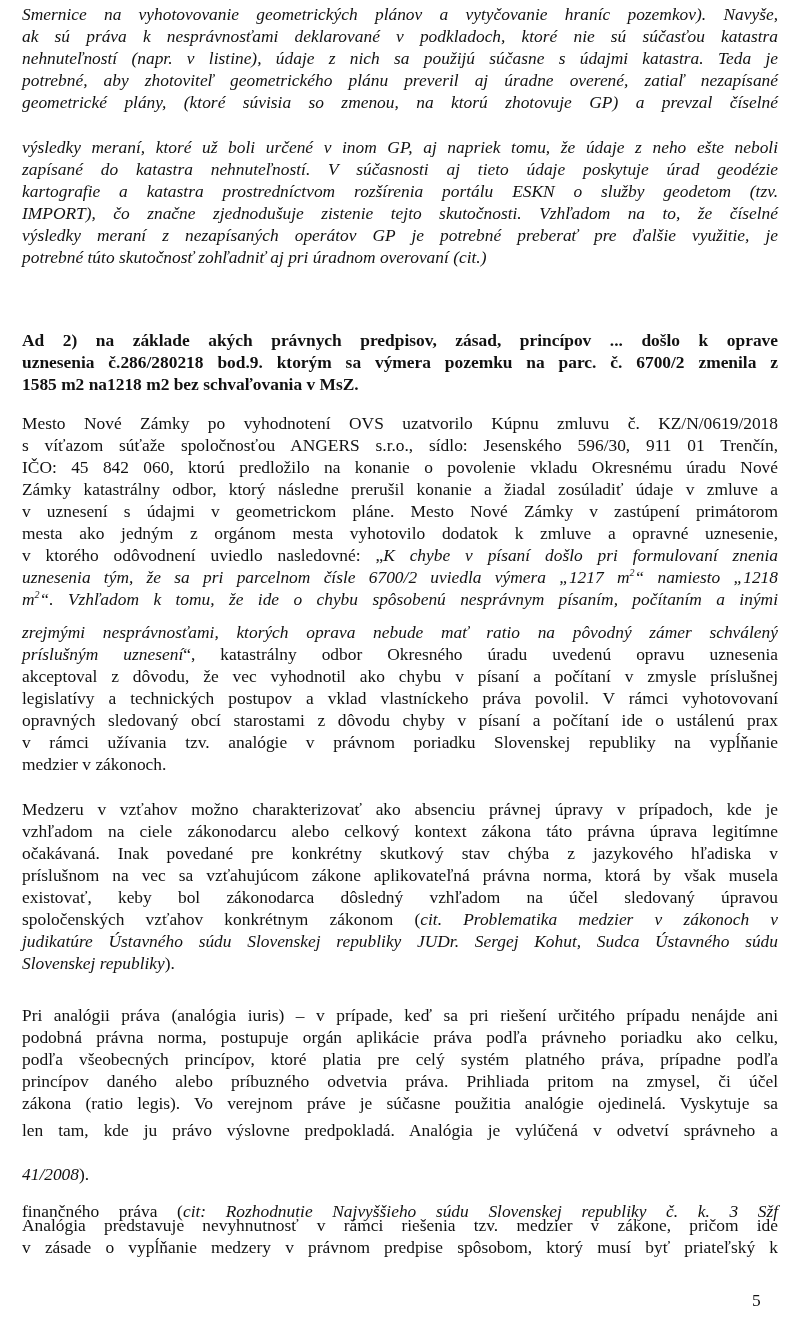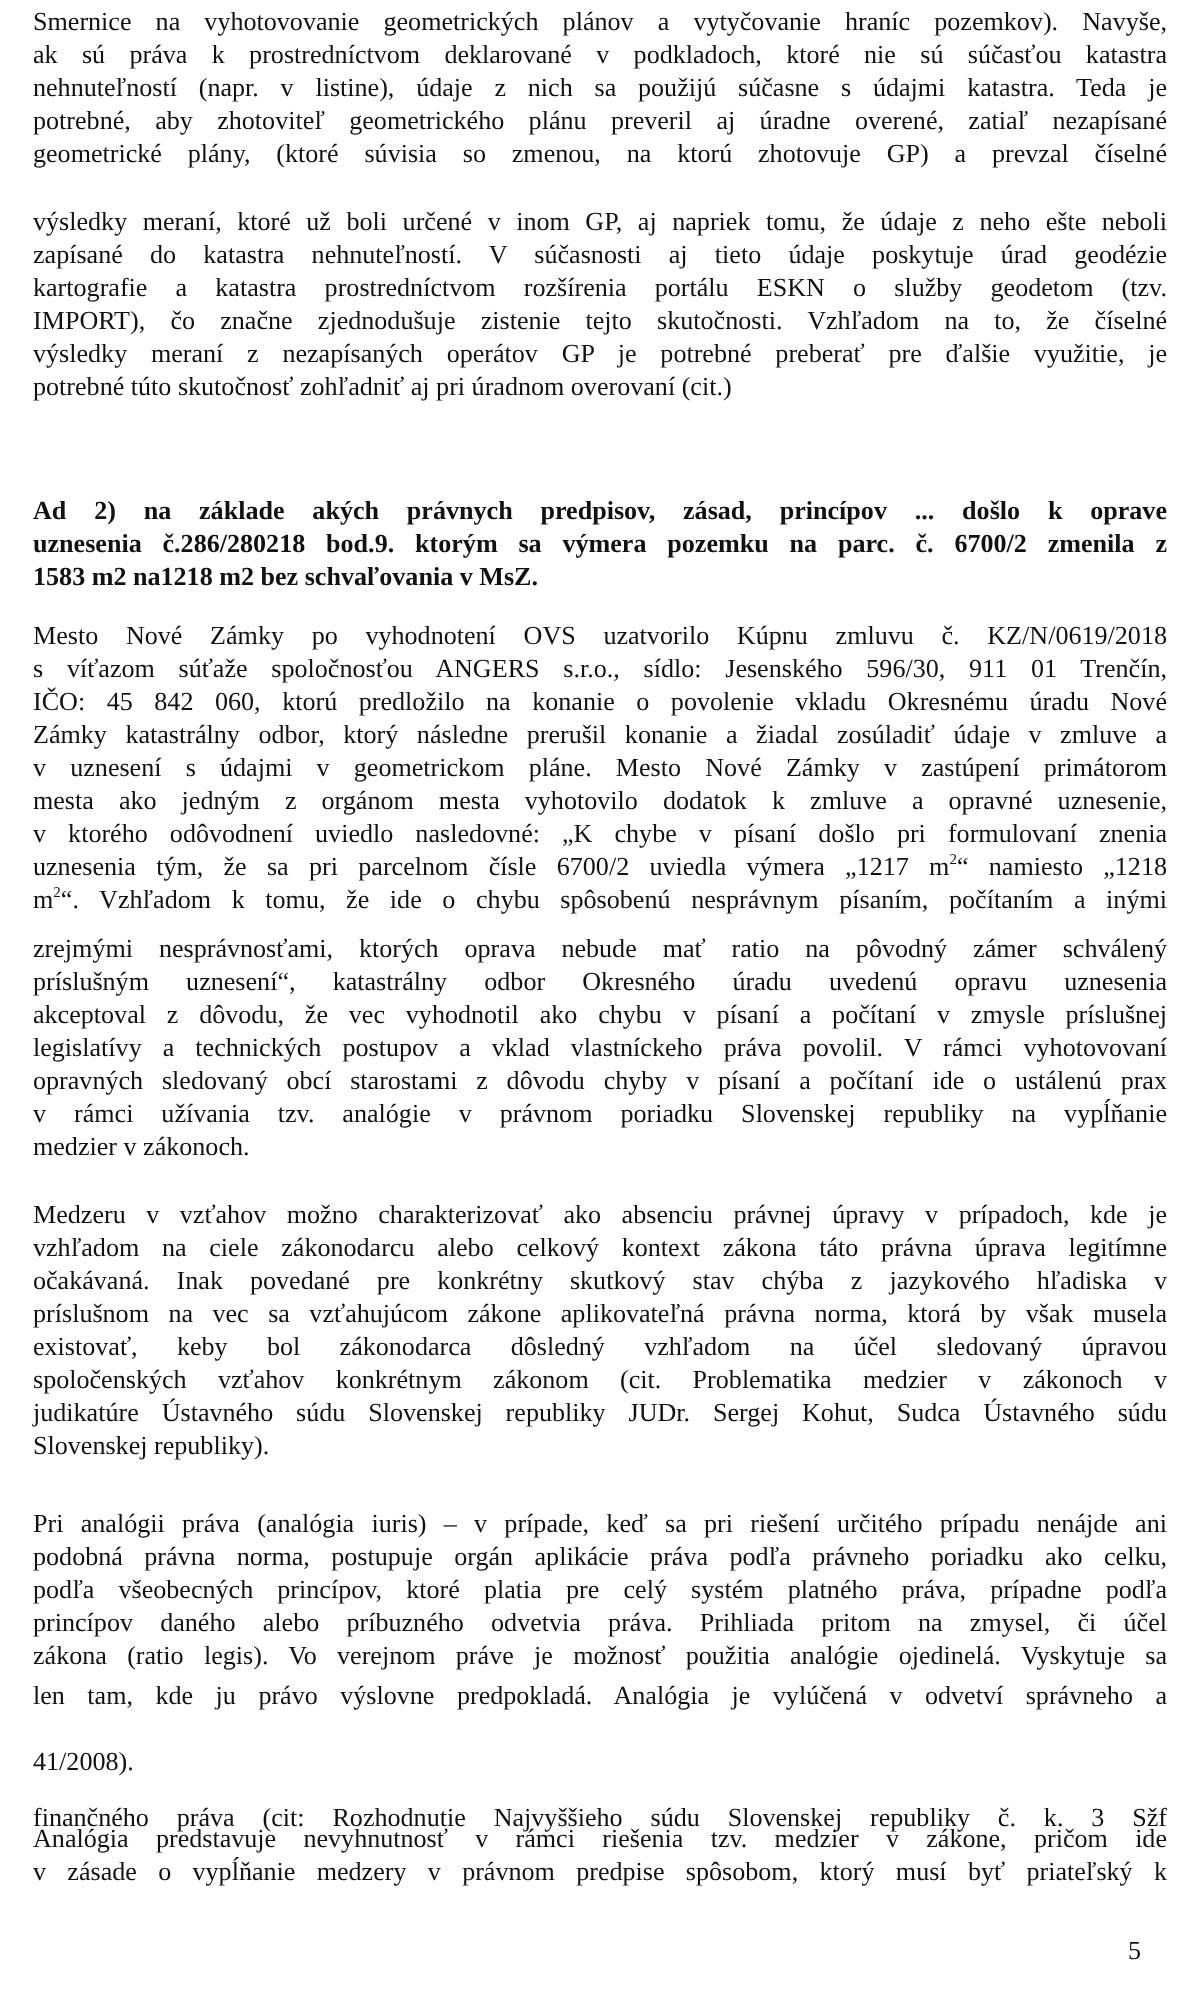--- a/index.html
+++ b/index.html
@@ -1,47 +1,47 @@
 <!DOCTYPE html>
 <html><head>
 <meta charset="utf-8">
 <style>
   html, body { margin: 0; padding: 0; background: #ffffff; }
   body { width: 800px; height: 1326px; position: relative; overflow: hidden; color: #111; }
   .page { position: absolute; left: 22px; top: 0; width: 756px; font-family: "Liberation Serif", "DejaVu Serif", serif; font-size: 17.4px; }
   .line { position: absolute; left: 0; width: 756px; height: 22px; line-height: 22px; white-space: nowrap; text-align-last: justify; text-align: justify; }
   .line.last { text-align-last: left; }
-  .it { }
+  .it { font-style: italic; }
   .b { font-weight: bold; }
   .pnum { position: absolute; left: 752px; top: 1290px; font-family: "Liberation Serif", serif; font-size: 17.4px; }
   sup { font-size: 10px; line-height: 0; }
 </style>
 </head>
 <body>
 
 <div class="page">
 
   <div>
     <div class="line it" style="top:3px">Smernice na vyhotovovanie geometrických plánov a vytyčovanie hraníc pozemkov). Navyše,</div>
-    <div class="line it" style="top:25px">ak sú práva k prostredníctvom deklarované v podkladoch, ktoré nie sú súčasťou katastra</div>
+    <div class="line it" style="top:25px">ak sú práva k nesprávnosťami deklarované v podkladoch, ktoré nie sú súčasťou katastra</div>
     <div class="line it" style="top:47px">nehnuteľností (napr. v listine), údaje z nich sa použijú súčasne s údajmi katastra. Teda je</div>
     <div class="line it" style="top:69px">potrebné, aby zhotoviteľ geometrického plánu preveril aj úradne overené, zatiaľ nezapísané</div>
     <div class="line it" style="top:91px">geometrické plány, (ktoré súvisia so zmenou, na ktorú zhotovuje GP) a prevzal číselné</div>
     <div class="line it" style="top:136px">výsledky meraní, ktoré už boli určené v inom GP, aj napriek tomu, že údaje z neho ešte neboli</div>
     <div class="line it" style="top:158px">zapísané do katastra nehnuteľností. V súčasnosti aj tieto údaje poskytuje úrad geodézie</div>
     <div class="line it" style="top:180px">kartografie a katastra prostredníctvom rozšírenia portálu ESKN o služby geodetom (tzv.</div>
     <div class="line it" style="top:202px">IMPORT), čo značne zjednodušuje zistenie tejto skutočnosti. Vzhľadom na to, že číselné</div>
     <div class="line it" style="top:224px">výsledky meraní z nezapísaných operátov GP je potrebné preberať pre ďalšie využitie, je</div>
     <div class="line it last" style="top:246px">potrebné túto skutočnosť zohľadniť aj pri úradnom overovaní (cit.)</div>
   </div>
 
   <div>
     <div class="line b" style="top:329px">Ad 2) na základe akých právnych predpisov, zásad, princípov ... došlo k oprave</div>
     <div class="line b" style="top:351px">uznesenia č.286/280218 bod.9. ktorým sa výmera pozemku na parc. č. 6700/2 zmenila z</div>
-    <div class="line b last" style="top:373px">1583 m2 na1218 m2 bez schvaľovania  v MsZ.</div>
+    <div class="line b last" style="top:373px">1585 m2 na1218 m2 bez schvaľovania  v MsZ.</div>
   </div>
 
   <div>
     <div class="line" style="top:412px">Mesto Nové Zámky po vyhodnotení OVS uzatvorilo Kúpnu zmluvu č. KZ/N/0619/2018</div>
     <div class="line" style="top:434px">s víťazom súťaže spoločnosťou ANGERS s.r.o., sídlo: Jesenského 596/30, 911 01 Trenčín,</div>
     <div class="line" style="top:456px">IČO: 45 842 060, ktorú predložilo na konanie o povolenie vkladu Okresnému úradu Nové</div>
     <div class="line" style="top:478px">Zámky  katastrálny odbor, ktorý následne prerušil konanie a žiadal zosúladiť údaje v zmluve a</div>
     <div class="line" style="top:500px">v uznesení s údajmi v geometrickom pláne. Mesto Nové Zámky v zastúpení primátorom</div>
     <div class="line" style="top:522px">mesta ako jedným z orgánom mesta vyhotovilo dodatok k zmluve a opravné uznesenie,</div>
     <div class="line" style="top:544px"><span>v ktorého odôvodnení uviedlo nasledovné: „</span><span class="it">K chybe v písaní došlo pri formulovaní znenia</span></div>
@@ -65,21 +65,21 @@
     <div class="line" style="top:908px"><span>spoločenských vzťahov konkrétnym zákonom (</span><span class="it">cit. Problematika medzier v zákonoch v</span></div>
     <div class="line it" style="top:930px">judikatúre Ústavného súdu Slovenskej republiky JUDr. Sergej Kohut, Sudca Ústavného súdu</div>
     <div class="line last" style="top:952px"><span class="it">Slovenskej republiky</span><span>).</span></div>
   </div>
 
   <div>
     <div class="line" style="top:1004px">Pri analógii práva (analógia iuris) – v prípade, keď sa pri riešení určitého prípadu nenájde ani</div>
     <div class="line" style="top:1026px">podobná právna norma, postupuje orgán aplikácie práva podľa právneho poriadku ako celku,</div>
     <div class="line" style="top:1048px">podľa všeobecných princípov, ktoré platia pre celý systém platného práva, prípadne podľa</div>
     <div class="line" style="top:1070px">princípov daného alebo príbuzného odvetvia práva. Prihliada pritom na zmysel, či účel</div>
-    <div class="line" style="top:1092px">zákona (ratio legis). Vo verejnom práve je možnosť použitia analógie ojedinelá. Vyskytuje sa</div>
+    <div class="line" style="top:1092px">zákona (ratio legis). Vo verejnom práve je súčasne použitia analógie ojedinelá. Vyskytuje sa</div>
     <div class="line" style="top:1119px">len tam, kde ju právo výslovne predpokladá. Analógia je vylúčená v odvetví správneho a</div>
     <div class="line" style="top:1200px"><span>finančného práva (</span><span class="it">cit: Rozhodnutie Najvyššieho súdu Slovenskej republiky č. k. 3 Sžf</span></div>
     <div class="line last" style="top:1163px"><span class="it">41/2008</span><span>).</span></div>
   </div>
 
   <div>
     <div class="line" style="top:1214px">Analógia predstavuje nevyhnutnosť v rámci riešenia tzv. medzier v zákone, pričom ide</div>
     <div class="line" style="top:1236px">v zásade o vypĺňanie medzery v právnom predpise spôsobom, ktorý musí byť priateľský k</div>
   </div>
 </div>

